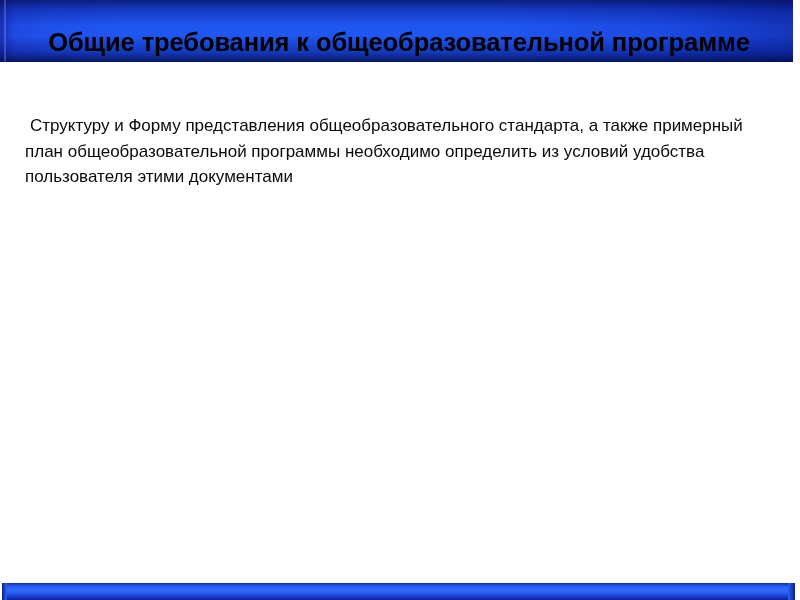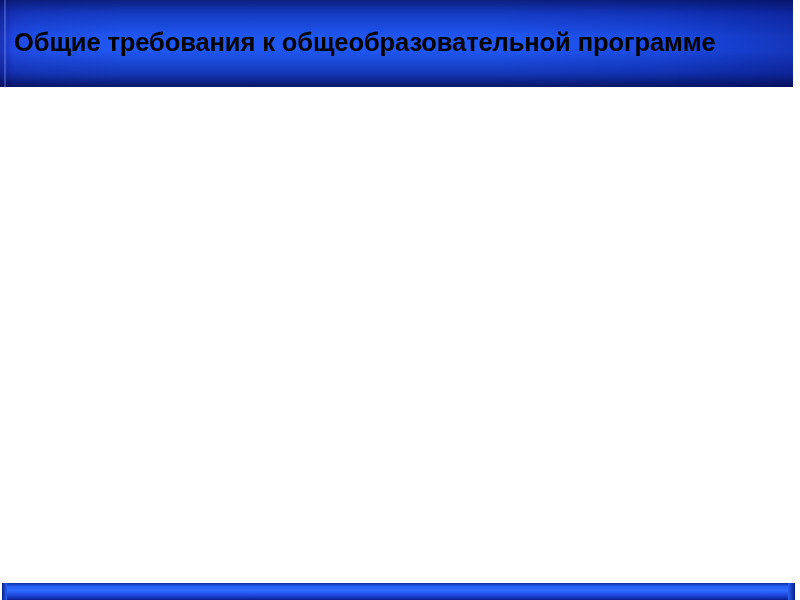--- a/index.html
+++ b/index.html
@@ -24,34 +24,35 @@
     background: #ffffff;
     overflow: hidden;
   }
 
   
   #title-band {
     position: absolute;
     left: 0;
     top: 0;
     width: 793px;
-    height: 87px;
+    height: 62px;
     background:
       linear-gradient(to right,
         #1d2fb0 0px,
         #1b36c4 6px,
         #2047de 14px,
         #1f4fe8 40px,
         #1f56f0 120px,
         #1f56f0 500px,
         #1a49e0 660px,
         #143bc8 740px,
         #1433b4 793px),
       #1f4fe0;
     overflow: hidden;
+    text-align: center;
   }
   #title-band::before {
     
     content: "";
     position: absolute;
     left: 0; top: 0; right: 0; bottom: 0;
     background: linear-gradient(to bottom,
       rgba(3,10,80,0.72) 0%,
       rgba(5,20,130,0.40) 16%,
       rgba(40,90,255,0.06) 42%,
@@ -131,16 +132,19 @@
 </style>
 </head>
 <body>
 
 <div id="slide">
 
   <div id="title-band">
     <h1 id="slide-title">Общие требования к общеобразовательной программе</h1>
   </div>
 
+  <div id="body-text">
+    <p class="para">Структуру и Форму представления общеобразовательного стандарта, а также примерный план общеобразовательной программы необходимо определить из условий удобства пользователя этими документами</p>
+  </div>
 
   <div id="bottom-bar"></div>
 
 </div>
 
 </body></html>

